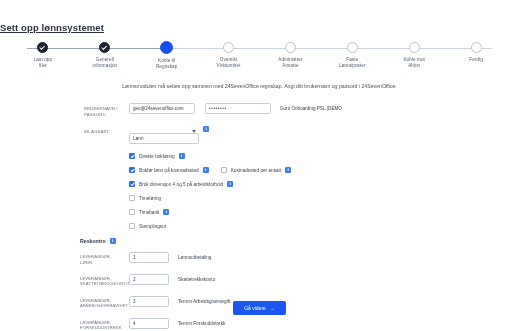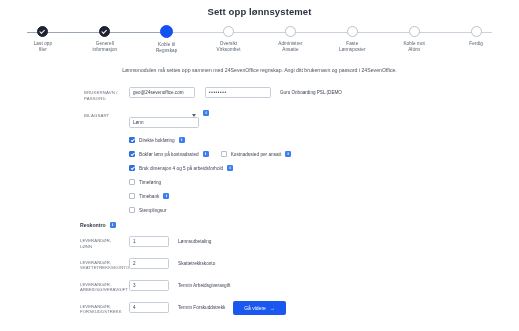--- a/index.html
+++ b/index.html
@@ -8,26 +8,26 @@
     width: 519px; height: 331px;
     background: #ffffff;
     font-family: "Liberation Sans", sans-serif;
     color: #333a45;
     overflow: hidden;
   }
   .page { position: relative; width: 519px; height: 331px; }
 
   
   .page-title {
-    text-align: center;
     font-size: 9.5px;
     font-weight: bold;
     color: #2b3240;
-    padding-top: 6px;
+    padding-top: 22px;
     letter-spacing: .1px;
+    text-decoration: underline;
   }
 
   
   .stepper {
     position: relative;
     margin: 9px 0 0 0;
     height: 34px;
   }
   .step-line {
     position: absolute;

